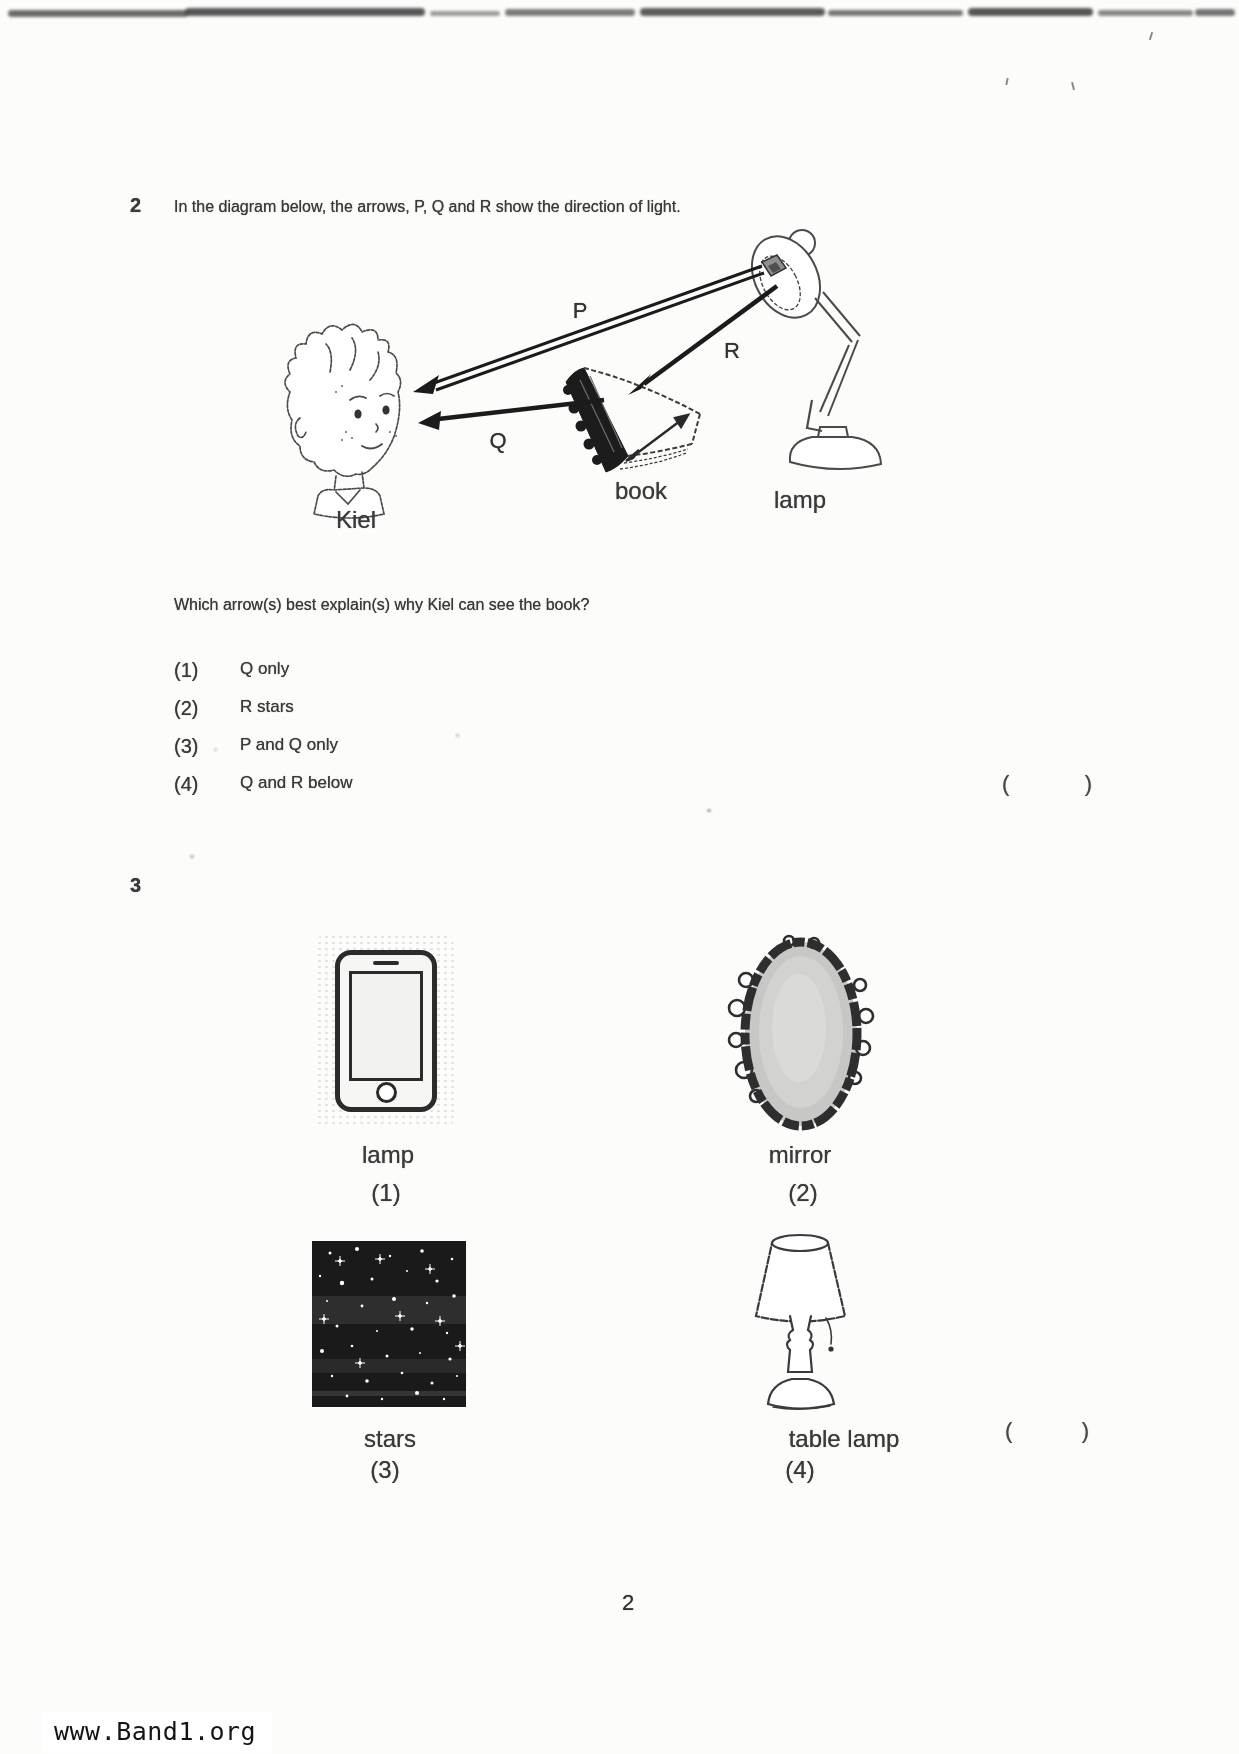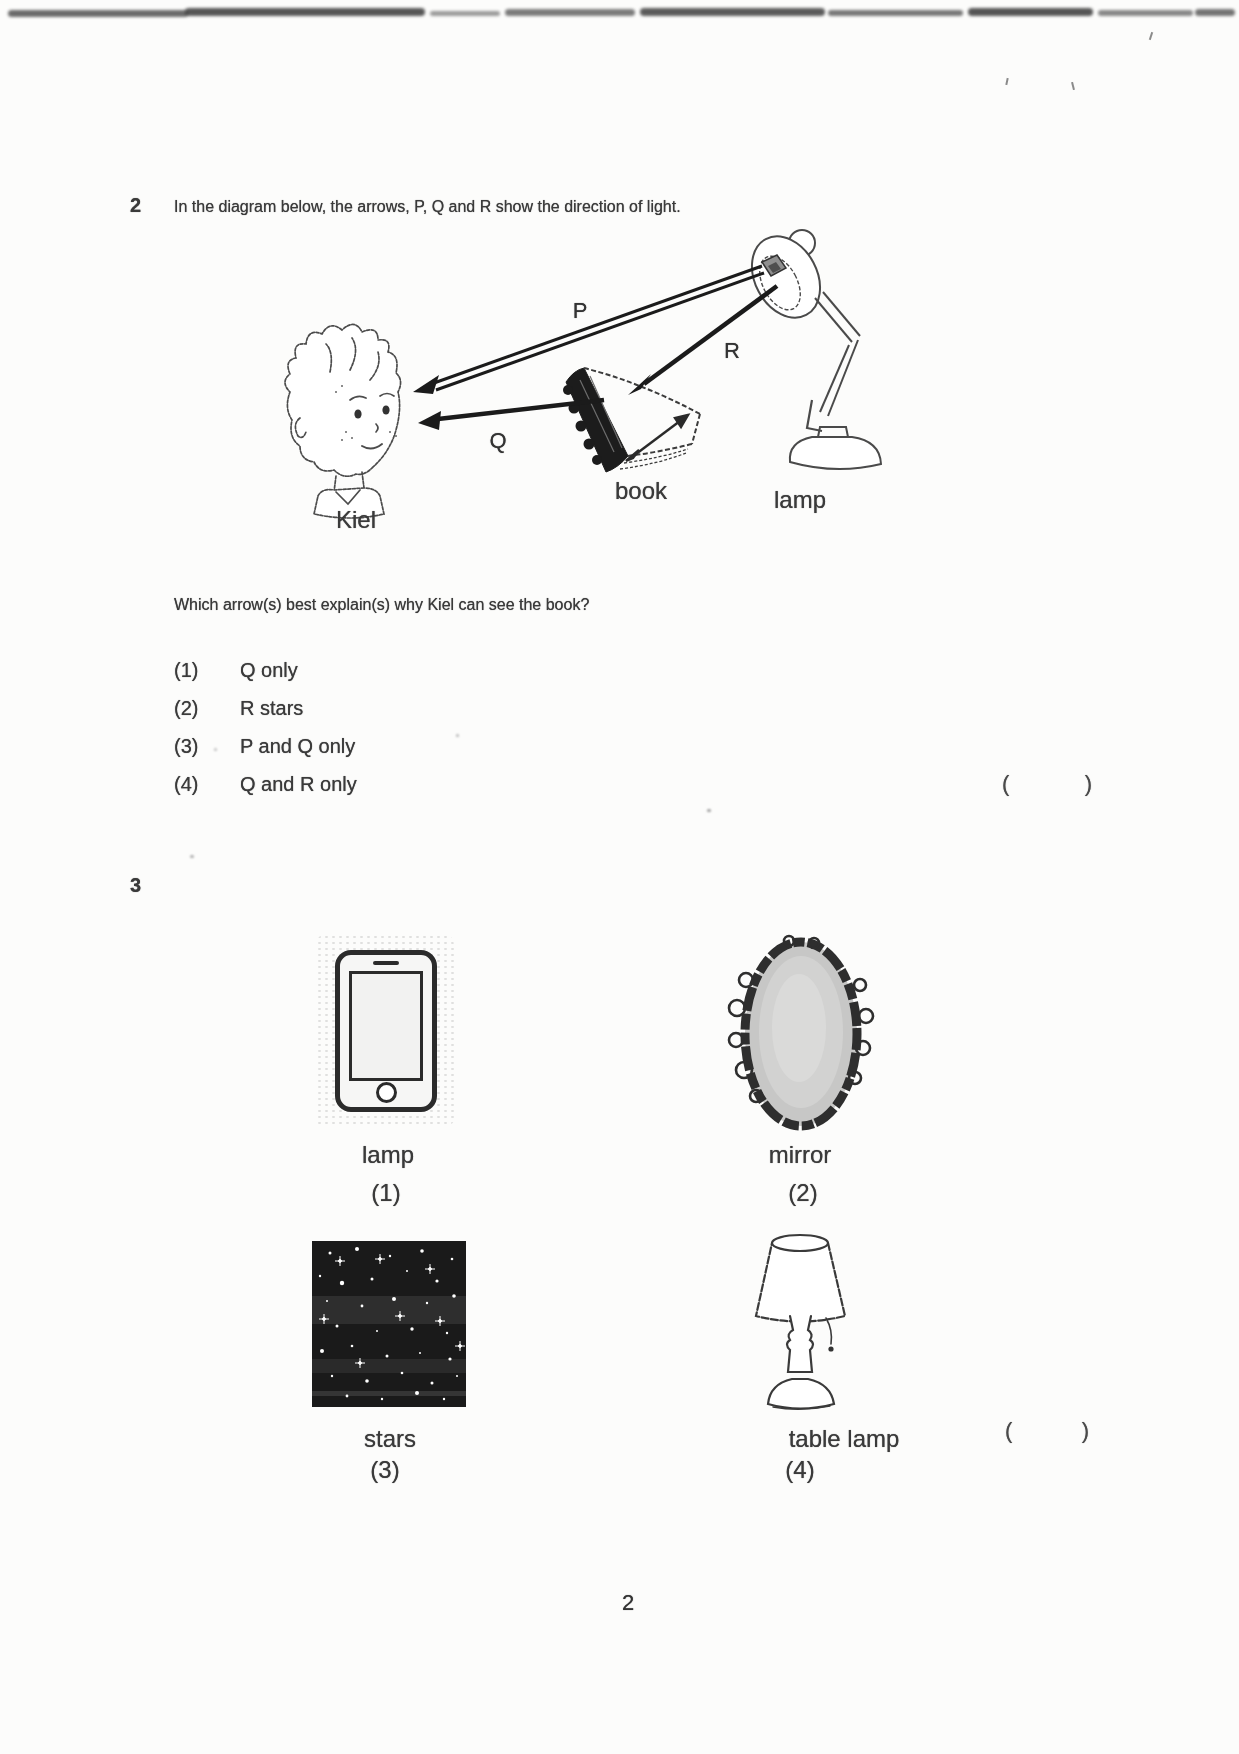--- a/index.html
+++ b/index.html
@@ -12,21 +12,21 @@
   .t{
     font-family:"Liberation Sans",sans-serif;color:#3a3a3a;
     text-shadow:0 0 0.8px rgba(50,50,50,.85);
     white-space:pre-wrap;
   }
   .qnum{font-weight:700;font-size:20px;}
   .body20{font-size:16px;line-height:26px;}
   .diag-label{font-size:24px;text-align:center;}
   .arrow-label{font-size:22px;font-weight:400;text-align:center;color:#333;}
   .opt-num{position:absolute;left:174px;width:52px;font-size:20px;}
-  .opt-text{position:absolute;left:240px;font-size:20px;}
+  .opt-text{position:absolute;left:240px;font-size:17px;}
   .bracket{
     display:flex;justify-content:space-between;
     font-size:22px;color:#4a4a4a;text-shadow:0 0 0.8px rgba(60,60,60,.8);
   }
   .underline{text-decoration:underline;text-underline-offset:3px;}
   
   .scan-band{position:absolute;left:0;top:4px;width:1239px;height:18px;}
   .scan-band .seg{position:absolute;border-radius:4px;filter:blur(1.4px);}
   .speck{position:absolute;border-radius:50%;filter:blur(0.8px);}
   .tick{position:absolute;width:2px;height:8px;background:#8a8a8a;filter:blur(.4px);}
@@ -196,21 +196,21 @@
   <div class="abs" style="left:0;top:697px;height:26px;width:1239px;">
     <span class="t opt-num">(2)</span>
     <span class="t opt-text">R stars</span>
   </div>
   <div class="abs" style="left:0;top:735px;height:26px;width:1239px;">
     <span class="t opt-num">(3)</span>
     <span class="t opt-text">P and Q only</span>
   </div>
   <div class="abs" style="left:0;top:773px;height:26px;width:1239px;">
     <span class="t opt-num">(4)</span>
-    <span class="t opt-text">Q and R only</span>
+    <span class="t opt-text">Q and R below</span>
   </div>
 
   <div class="abs bracket" style="left:1002px;top:771px;width:90px;">
     <span>(</span>
     <span>)</span>
   </div>
 
   <div class="abs t qnum" style="left:130px;top:874px;">3</div>
 
   <div class="phone-noise"></div>
@@ -318,14 +318,15 @@
   </svg>
   <div class="abs t diag-label" style="left:784px;top:1425px;width:120px;">table lamp</div>
   <div class="abs t diag-label" style="left:750px;top:1456px;width:100px;">(4)</div>
 
   <div class="abs bracket" style="left:1005px;top:1418px;width:84px;">
     <span>(</span>
     <span>)</span>
   </div>
 
   <div class="pgnum t">2</div>
+  <div class="wm">www.Band1.org</div>
 
 </div>
 
 </body></html>

